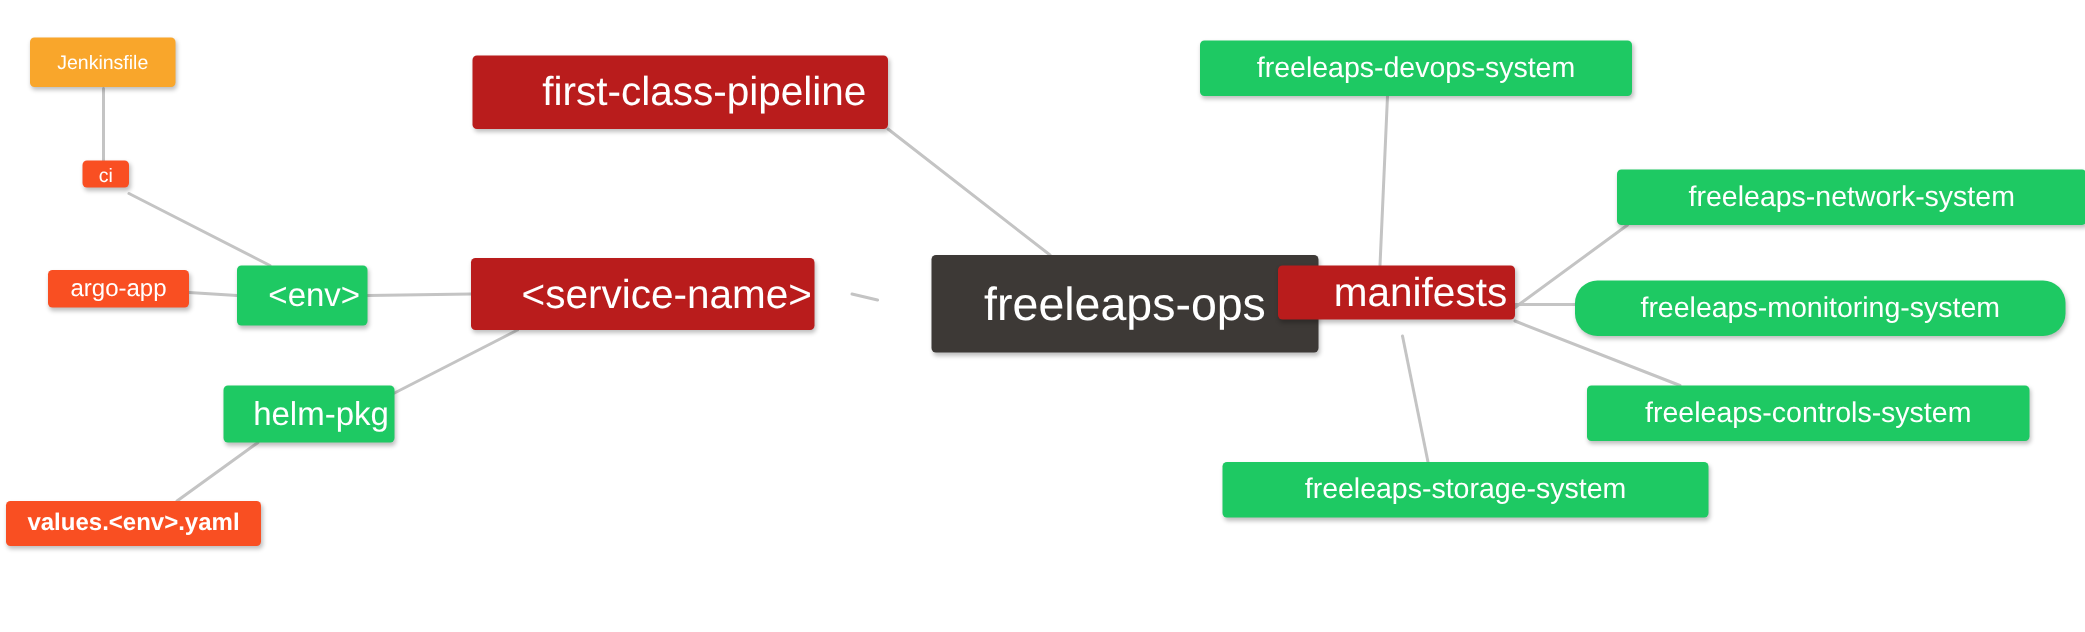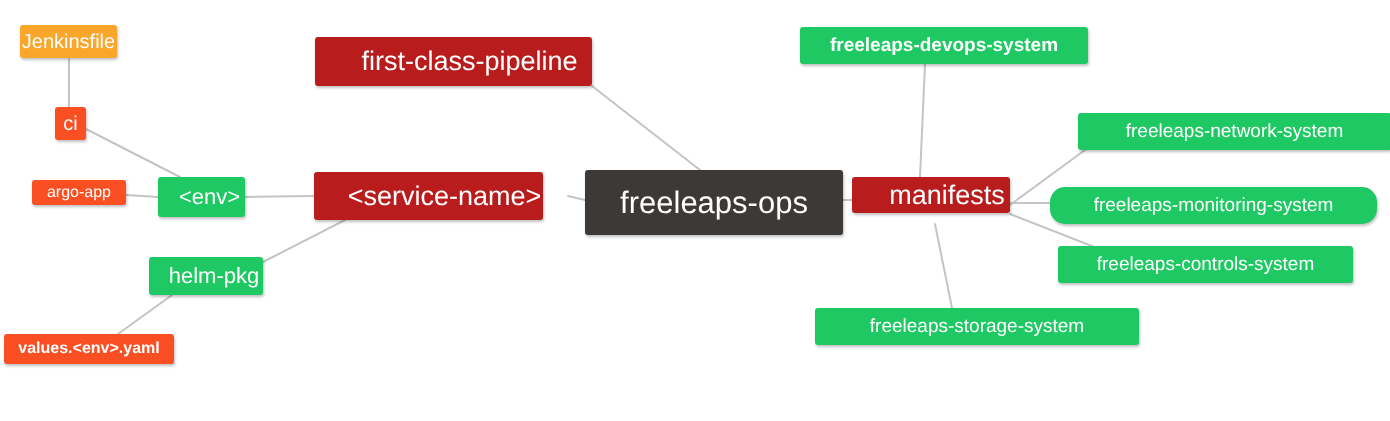--- a/index.html
+++ b/index.html
@@ -35,25 +35,25 @@
     box-shadow: 1px 2px 3px rgba(0,0,0,0.25);
     text-rendering: geometricPrecision;
     -webkit-font-smoothing: antialiased;
   }
   .node.root        { background: #3d3936; }
   .node.blue        { background: #b91c1c; padding-left: 32px; }
   .node.green       { background: #1ec963; }
   .node.orange      { background: #f9a62b; }
   .node.red         { background: #f94f22; }
 
-  .sz-root   { font-size: 31px; }
+  .sz-root   { font-size: 31px; margin-left: 36px; }
   .sz-l1     { font-size: 27px; }
   .sz-l2     { font-size: 22px; padding-left: 16px; }
   .sz-l3     { font-size: 19px; }
-  .sz-xs     { font-size: 20px; }
+  .sz-xs     { font-size: 13px; }
   .sz-sm     { font-size: 16px; }
 </style>
 </head>
 <body>
 
 <div id="mindmap">
   <svg id="edge-layer" width="1390" height="421" viewBox="0 0 1390 421">
       <line x1="585" y1="200" x2="568" y2="196" stroke="#c4c4c4" stroke-width="2" stroke-linecap="round"></line>
       <line x1="592" y1="86" x2="700" y2="170" stroke="#c4c4c4" stroke-width="2" stroke-linecap="round"></line>
       <line x1="843" y1="200" x2="852" y2="200" stroke="#c4c4c4" stroke-width="2" stroke-linecap="round"></line>
@@ -70,22 +70,22 @@
       <line x1="935" y1="224" x2="952" y2="308" stroke="#c4c4c4" stroke-width="2" stroke-linecap="round"></line>
     </svg>
   <div id="node-layer">
       <div class="node root sz-root" style="left: 585px; top: 170px; width: 258px; height: 65px;">freeleaps-ops</div>
       <div class="node blue sz-l1" style="left: 314px; top: 172px; width: 229px; height: 48px;">&lt;service-name&gt;</div>
       <div class="node blue sz-l1" style="left: 315px; top: 37px; width: 277px; height: 49px;">first-class-pipeline</div>
       <div class="node blue sz-l1" style="left: 852px; top: 177px; width: 158px; height: 36px;">manifests</div>
       <div class="node green sz-l2" style="left: 158px; top: 177px; width: 87px; height: 40px;">&lt;env&gt;</div>
       <div class="node green sz-l2" style="left: 149px; top: 257px; width: 114px; height: 38px;">helm-pkg</div>
       <div class="node orange sz-xs" style="left: 20px; top: 25px; width: 97px; height: 33px;">Jenkinsfile</div>
-      <div class="node red sz-xs" style="left: 55px; top: 107px; width: 31px; height: 33px;">ci</div>
+      <div class="node red sz-xs" style="left: 55px; top: 107px; width: 31px; height: 18px;">ci</div>
       <div class="node red sz-sm" style="left: 32px; top: 180px; width: 94px; height: 25px;">argo-app</div>
       <div class="node red sz-sm" style="left: 4px; top: 334px; width: 170px; height: 30px; font-weight: bold;">values.&lt;env&gt;.yaml</div>
-      <div class="node green sz-l3" style="left: 800px; top: 27px; width: 288px; height: 37px; font-weight: bold;">freeleaps-devops-system</div>
+      <div class="node green sz-l3" style="left: 800px; top: 27px; width: 288px; height: 37px;">freeleaps-devops-system</div>
       <div class="node green sz-l3" style="left: 1078px; top: 113px; width: 313px; height: 37px;">freeleaps-network-system</div>
       <div class="node green sz-l3" style="left: 1050px; top: 187px; width: 327px; height: 37px; border-radius: 15px;">freeleaps-monitoring-system</div>
-      <div class="node green sz-l3" style="left: 1058px; top: 246px; width: 295px; height: 37px;">freeleaps-controls-system</div>
+      <div class="node green sz-l3" style="left: 1058px; top: 257px; width: 295px; height: 37px;">freeleaps-controls-system</div>
       <div class="node green sz-l3" style="left: 815px; top: 308px; width: 324px; height: 37px;">freeleaps-storage-system</div>
     </div>
 </div>
 
 </body></html>

